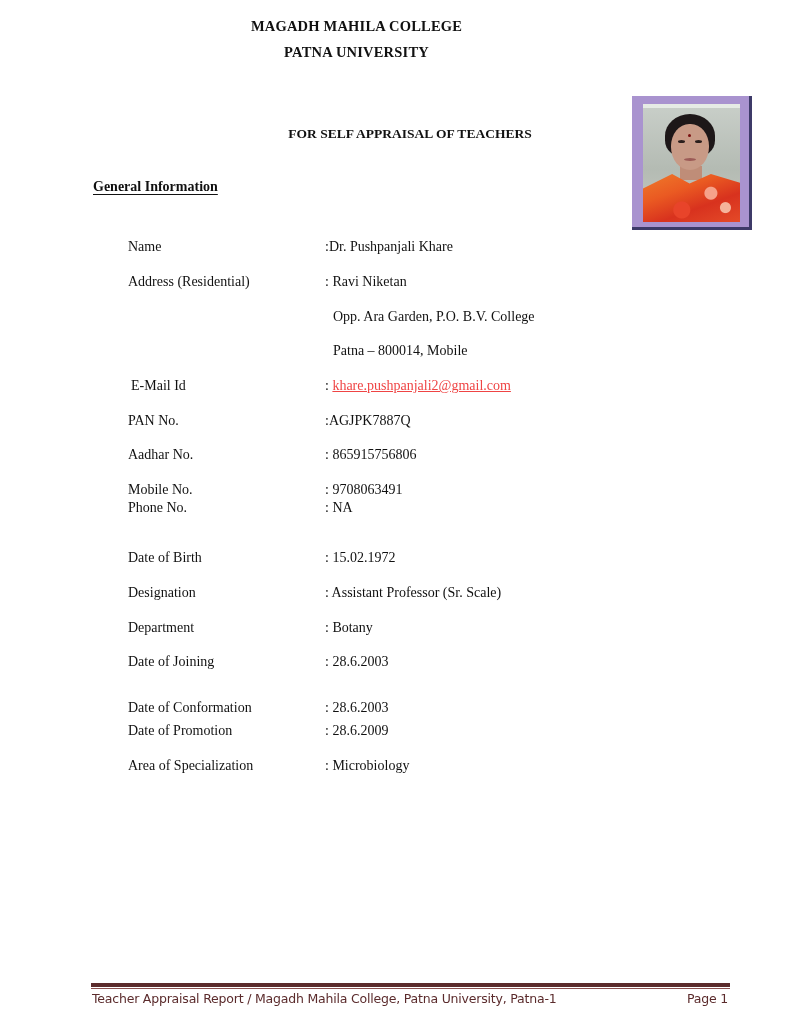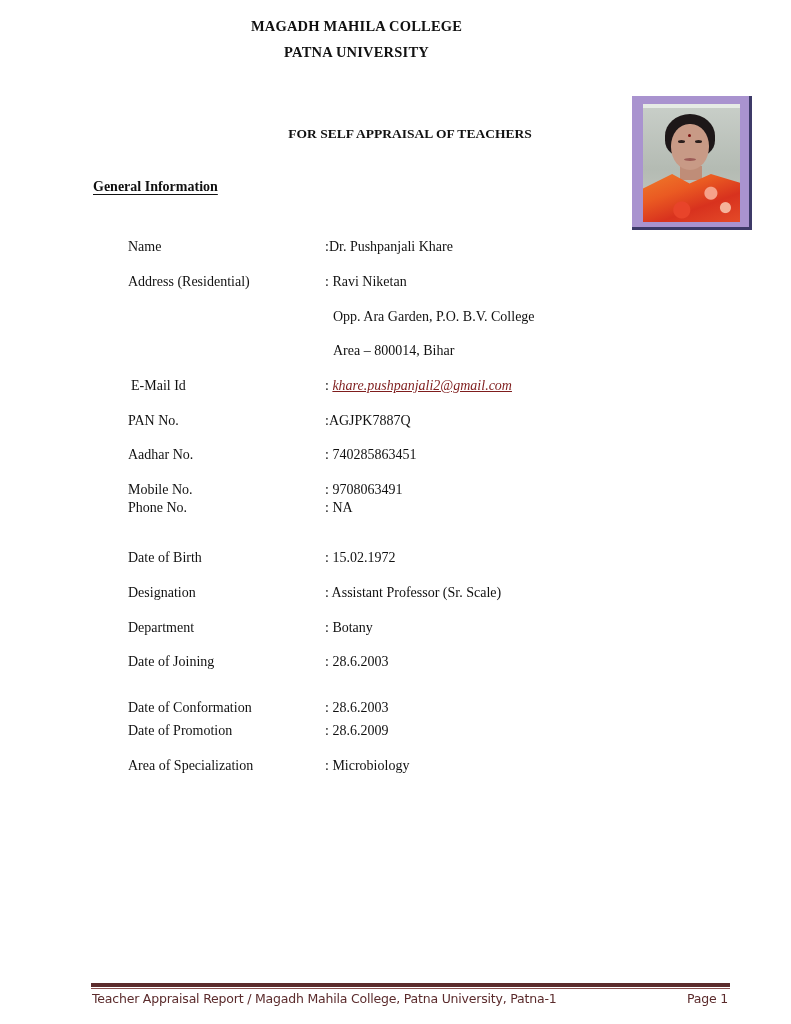--- a/index.html
+++ b/index.html
@@ -117,23 +117,22 @@
     white-space: nowrap;
   }
   .info-row .value {
     position: absolute;
     left: 197px;
     top: 0;
     white-space: nowrap;
   }
   .info-row .value.bold { font-weight: normal; }
   .info-row .value a {
-    color: #7f1d1d;
+    color: #ef4444;
     text-decoration: underline;
-    font-style: italic;
   }
   .addr-line {
     position: absolute;
     left: 333px;
     font-size: 14px;
     white-space: nowrap;
   }
 
   .footer-bar {
     position: absolute;
@@ -189,37 +188,37 @@
 <div class="info-row" style="top:239px;">
   <span class="label">Name</span>
   <span class="value">:Dr. Pushpanjali Khare</span>
 </div>
 
 <div class="info-row" style="top:274px;">
   <span class="label">Address (Residential)</span>
   <span class="value">: Ravi  Niketan</span>
 </div>
 <div class="addr-line" style="top:309px;">Opp. Ara Garden, P.O. B.V. College</div>
-<div class="addr-line" style="top:343px;">Area – 800014, Bihar</div>
+<div class="addr-line" style="top:343px;">Patna – 800014, Mobile</div>
 
 <div class="info-row" style="top:378px; left:131px;">
   <span class="label">E-Mail Id</span>
   <span class="value" style="left:194px;">
     <span>: </span><a href="#">khare.pushpanjali2@gmail.com</a>
   </span>
 </div>
 
 <div class="info-row" style="top:413px;">
   <span class="label">PAN No.</span>
   <span class="value">:AGJPK7887Q</span>
 </div>
 
 <div class="info-row" style="top:447px;">
   <span class="label">Aadhar No.</span>
-  <span class="value">: 740285863451</span>
+  <span class="value">: 865915756806</span>
 </div>
 
 <div class="info-row" style="top:482px;">
   <span class="label">Mobile No.</span>
   <span class="value">: 9708063491</span>
 </div>
 
 <div class="info-row" style="top:500px;">
   <span class="label">Phone No.</span>
   <span class="value">: NA</span>

